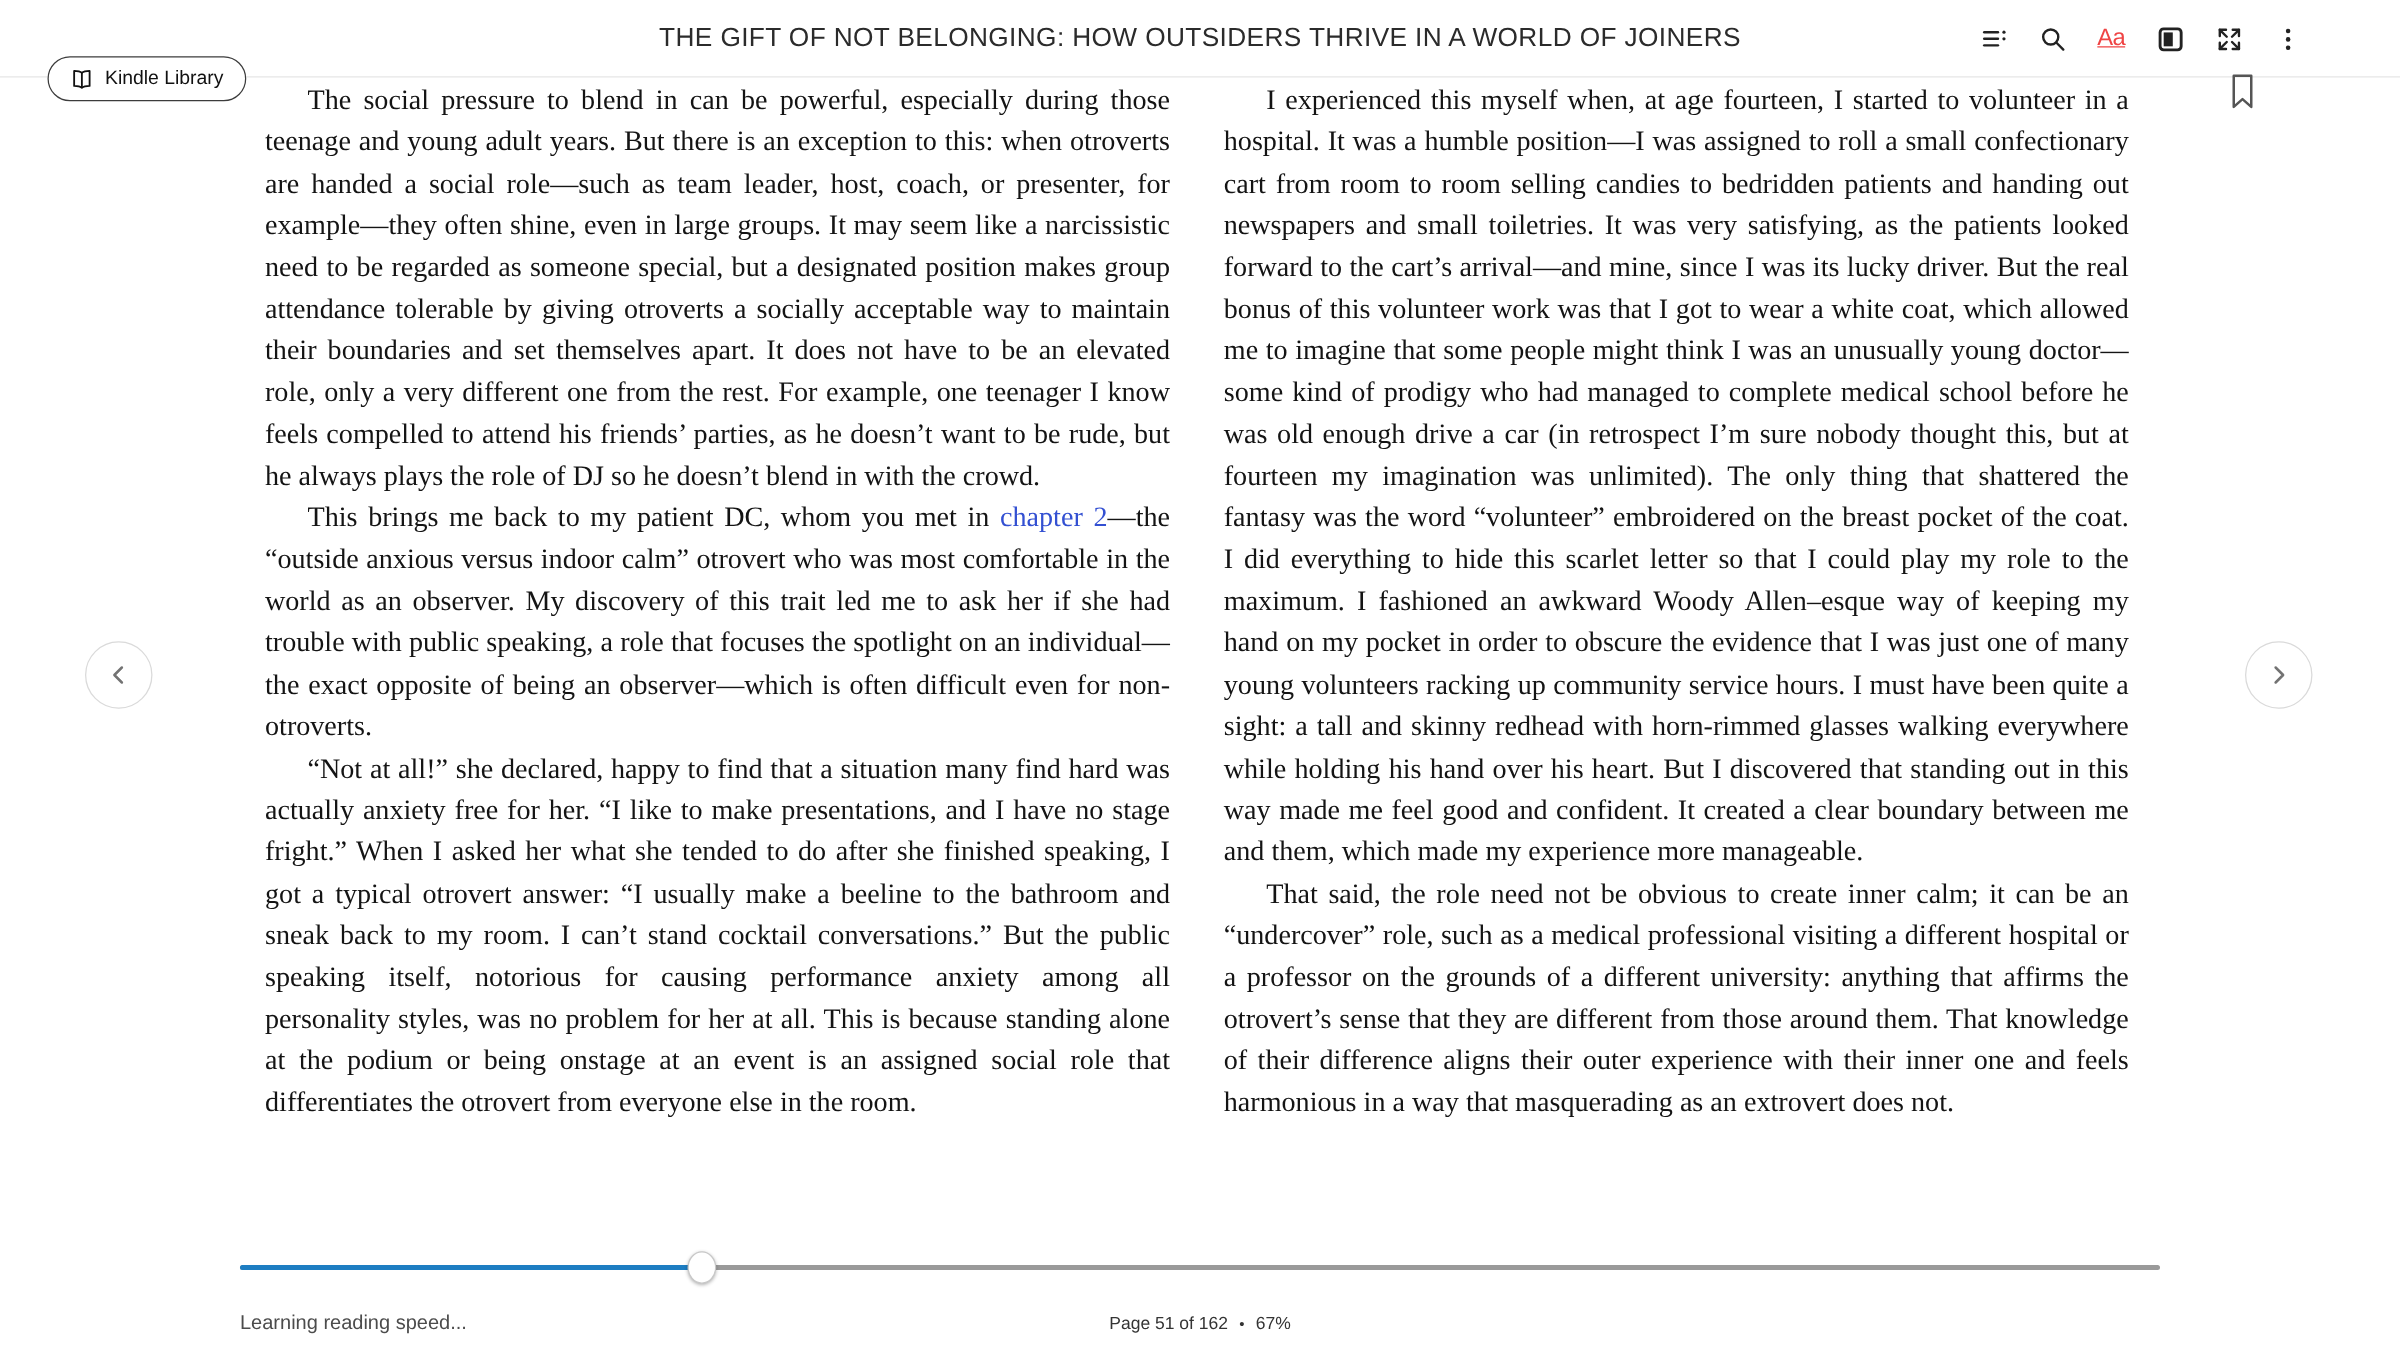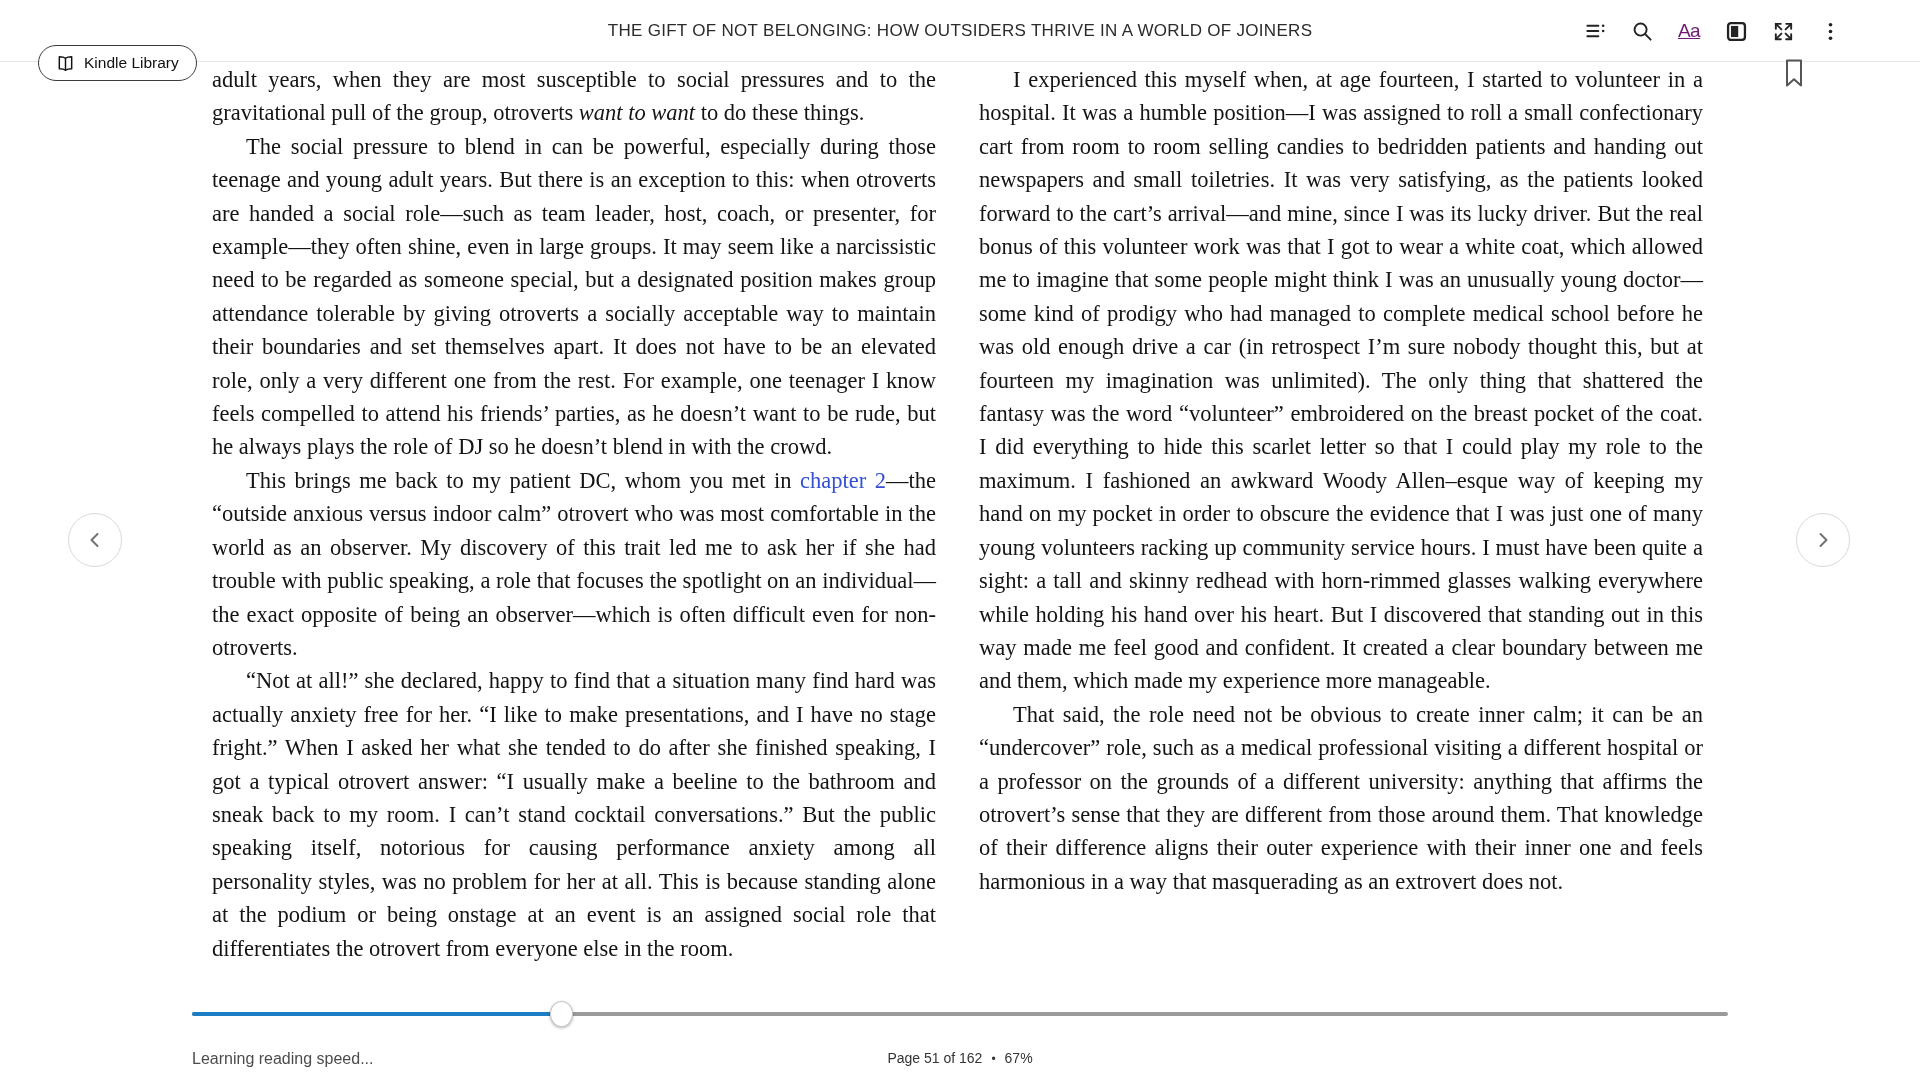--- a/index.html
+++ b/index.html
@@ -15,31 +15,31 @@
   }
   .lib-btn {
     position:absolute; left:38px; top:13px; height:36px;
     display:flex; align-items:center; gap:9px; padding:0 17px;
     border:1.5px solid #3c3c3c; border-radius:19px; background:#fff;
     font-size:15.5px; color:#111; cursor:pointer; white-space:nowrap;margin-top:32px;
   }
   .title {
     position:absolute; left:0; right:0; top:0; height:62px;
     display:flex; align-items:center; justify-content:center;
-    font-size:17px; color:#2b2b2b; letter-spacing:.3px; white-space:nowrap;text-align:right;
+    font-size:21px; color:#2b2b2b; letter-spacing:.3px; white-space:nowrap;text-align:right;
   }
   .toolbar {
     position:absolute; right:76px; top:0; height:62px;
     display:flex; align-items:center; gap:19px;
   }
   .tool-btn {
     width:28px; height:28px; display:flex; align-items:center; justify-content:center;
     background:none; border:none; padding:0; cursor:pointer; color:#222;
   }
-  .aa-label { font-size:19px; color:#701a75; font-weight:500; letter-spacing:-.5px;text-decoration:underline; }
+  .aa-label { font-size:19px; color:#ef4444; font-weight:500; letter-spacing:-.5px;text-decoration:underline; }
   .bookmark {
     position:absolute; right:112px; top:58px; width:26px; height:30px;
     background:none; border:none; padding:0; cursor:pointer;
   }
   
   .col {
     position:absolute; top:63px; width:724px;
     font-family:"Liberation Serif", serif; font-size:22.5px; line-height:33.4px;
     color:#141414; text-align:justify;
   }
@@ -159,21 +159,20 @@
 
 <button class="bookmark">
   <span style="display:flex;">
     <svg width="24" height="29" viewBox="0 0 24 29" fill="none" stroke="#555" stroke-width="2" stroke-linejoin="round">
       <path d="M5 1.5h14v25l-7-6.2-7 6.2z"></path>
     </svg>
   </span>
 </button>
 
 <div class="col col-left">
-  <p class="no-indent"><span>adult years, when they are most susceptible to social pressures and to the gravitational pull of the group, otroverts </span><em>want to want</em><span> to do these things.</span></p>
   <p>The social pressure to blend in can be powerful, especially during those teenage and young adult years. But there is an exception to this: when otroverts are handed a social role—such as team leader, host, coach, or presenter, for example—they often shine, even in large groups. It may seem like a narcissistic need to be regarded as someone special, but a designated position makes group attendance tolerable by giving otroverts a socially acceptable way to maintain their boundaries and set themselves apart. It does not have to be an elevated role, only a very different one from the rest. For example, one teenager I know feels compelled to attend his friends’ parties, as he doesn’t want to be rude, but he always plays the role of DJ so he doesn’t blend in with the crowd.</p>
   <p><span>This brings me back to my patient DC, whom you met in </span><a class="chapter-link" style="color: rgb(51, 80, 210);">chapter 2</a><span>—the “outside anxious versus indoor calm” otrovert who was most comfortable in the world as an observer. My discovery of this trait led me to ask her if she had trouble with public speaking, a role that focuses the spotlight on an individual—the exact opposite of being an observer—which is often difficult even for non-otroverts.</span></p>
   <p>“Not at all!” she declared, happy to find that a situation many find hard was actually anxiety free for her. “I like to make presentations, and I have no stage fright.” When I asked her what she tended to do after she finished speaking, I got a typical otrovert answer: “I usually make a beeline to the bathroom and sneak back to my room. I can’t stand cocktail conversations.” But the public speaking itself, notorious for causing performance anxiety among all personality styles, was no problem for her at all. This is because standing alone at the podium or being onstage at an event is an assigned social role that differentiates the otrovert from everyone else in the room.</p>
 </div>
 
 <div class="col col-right">
   <p>I experienced this myself when, at age fourteen, I started to volunteer in a hospital. It was a humble position—I was assigned to roll a small confectionary cart from room to room selling candies to bedridden patients and handing out newspapers and small toiletries. It was very satisfying, as the patients looked forward to the cart’s arrival—and mine, since I was its lucky driver. But the real bonus of this volunteer work was that I got to wear a white coat, which allowed me to imagine that some people might think I was an unusually young doctor—some kind of prodigy who had managed to complete medical school before he was old enough drive a car (in retrospect I’m sure nobody thought this, but at fourteen my imagination was unlimited). The only thing that shattered the fantasy was the word “volunteer” embroidered on the breast pocket of the coat. I did everything to hide this scarlet letter so that I could play my role to the maximum. I fashioned an awkward Woody Allen–esque way of keeping my hand on my pocket in order to obscure the evidence that I was just one of many young volunteers racking up community service hours. I must have been quite a sight: a tall and skinny redhead with horn-rimmed glasses walking everywhere while holding his hand over his heart. But I discovered that standing out in this way made me feel good and confident. It created a clear boundary between me and them, which made my experience more manageable.</p>
   <p>That said, the role need not be obvious to create inner calm; it can be an “undercover” role, such as a medical professional visiting a different hospital or a professor on the grounds of a different university: anything that affirms the otrovert’s sense that they are different from those around them. That knowledge of their difference aligns their outer experience with their inner one and feels harmonious in a way that masquerading as an extrovert does not.</p>
 </div>
 

